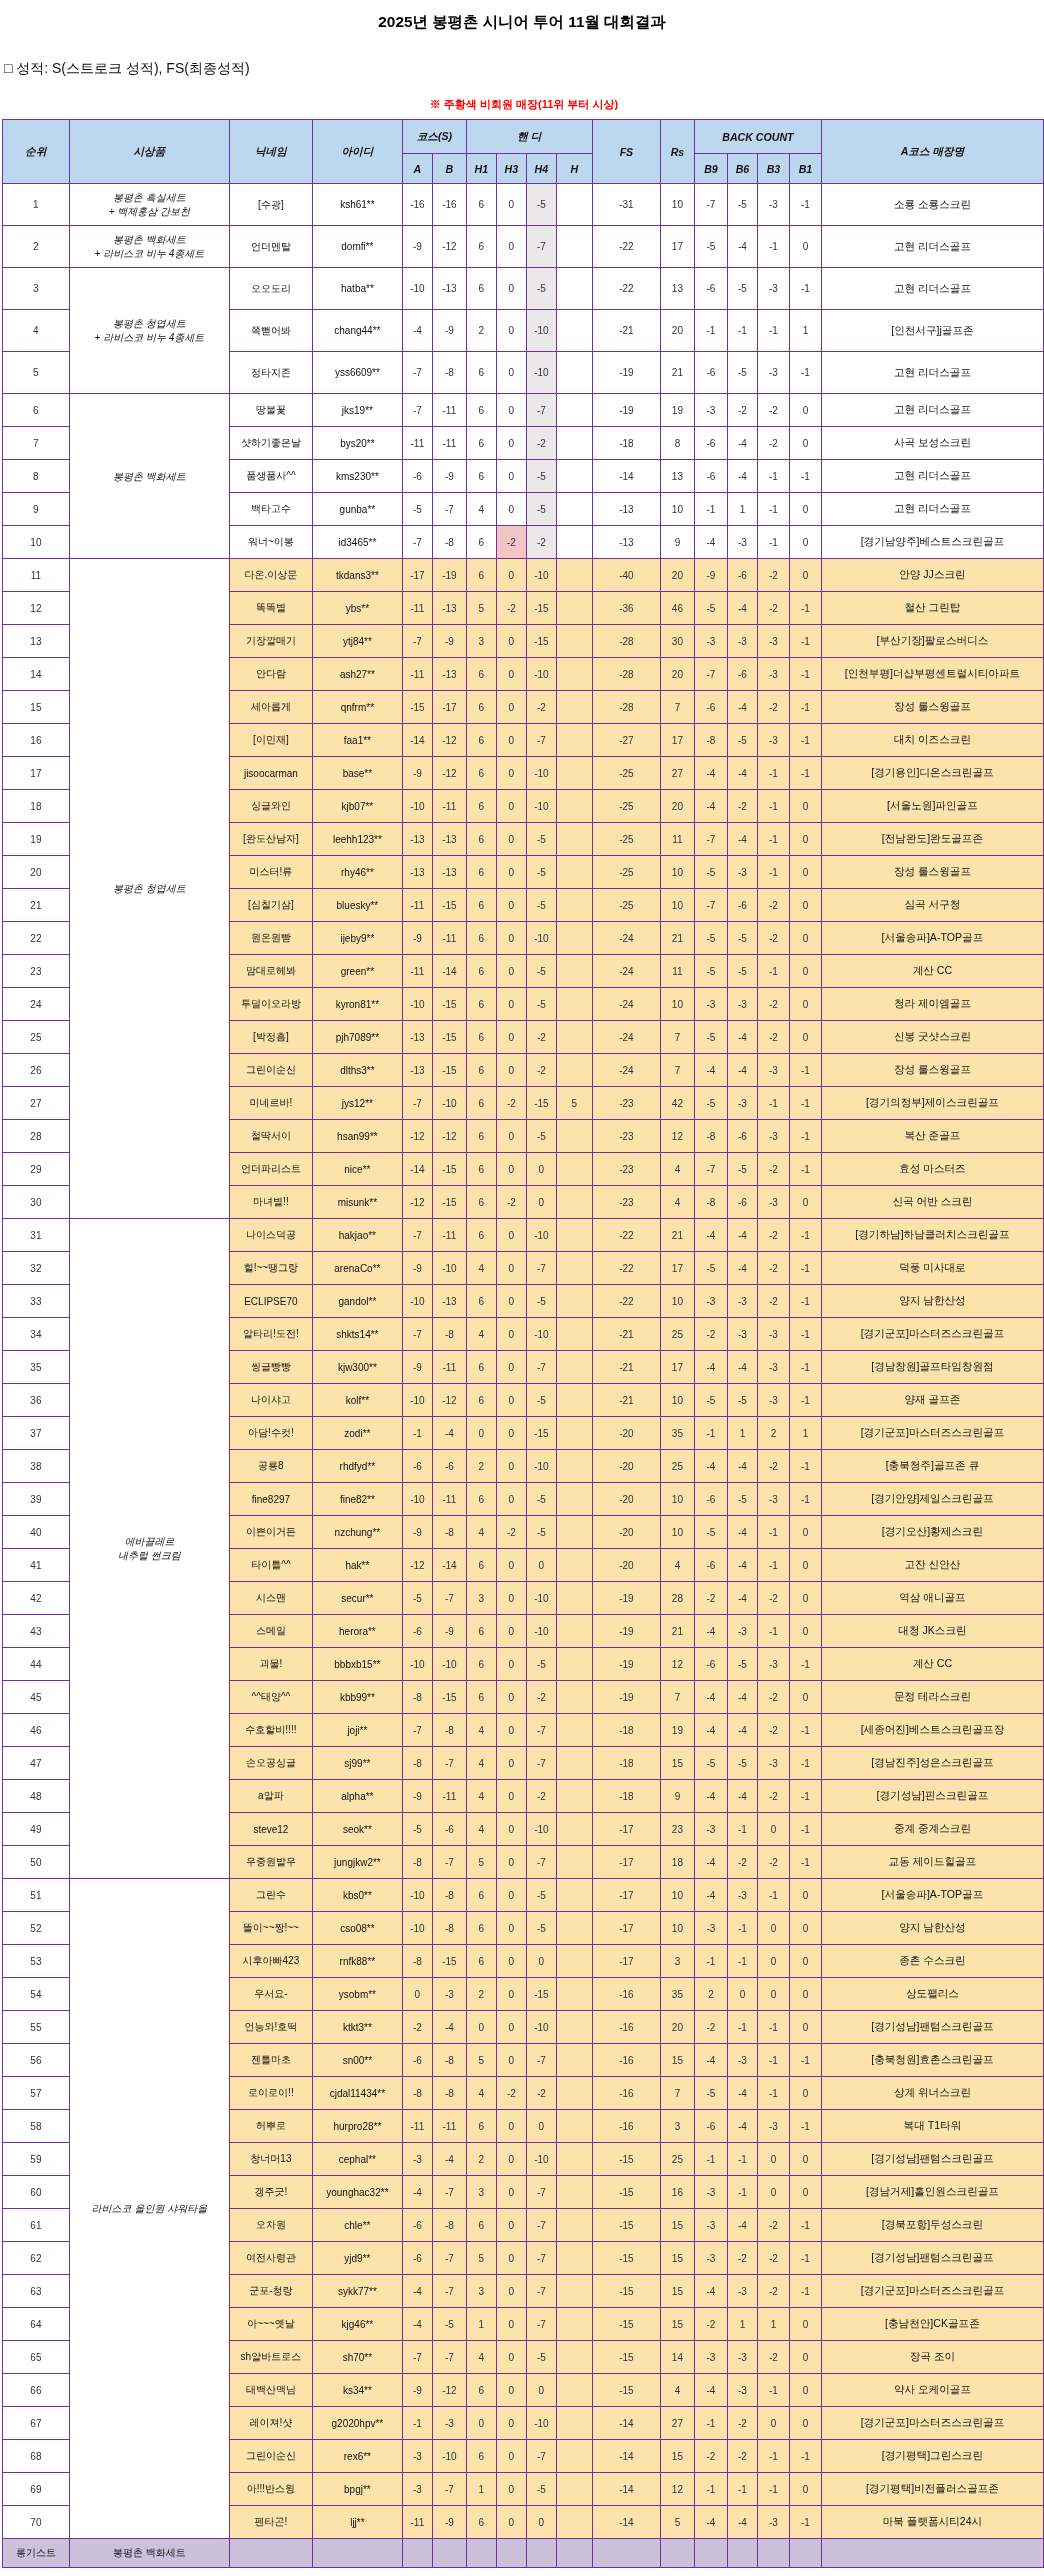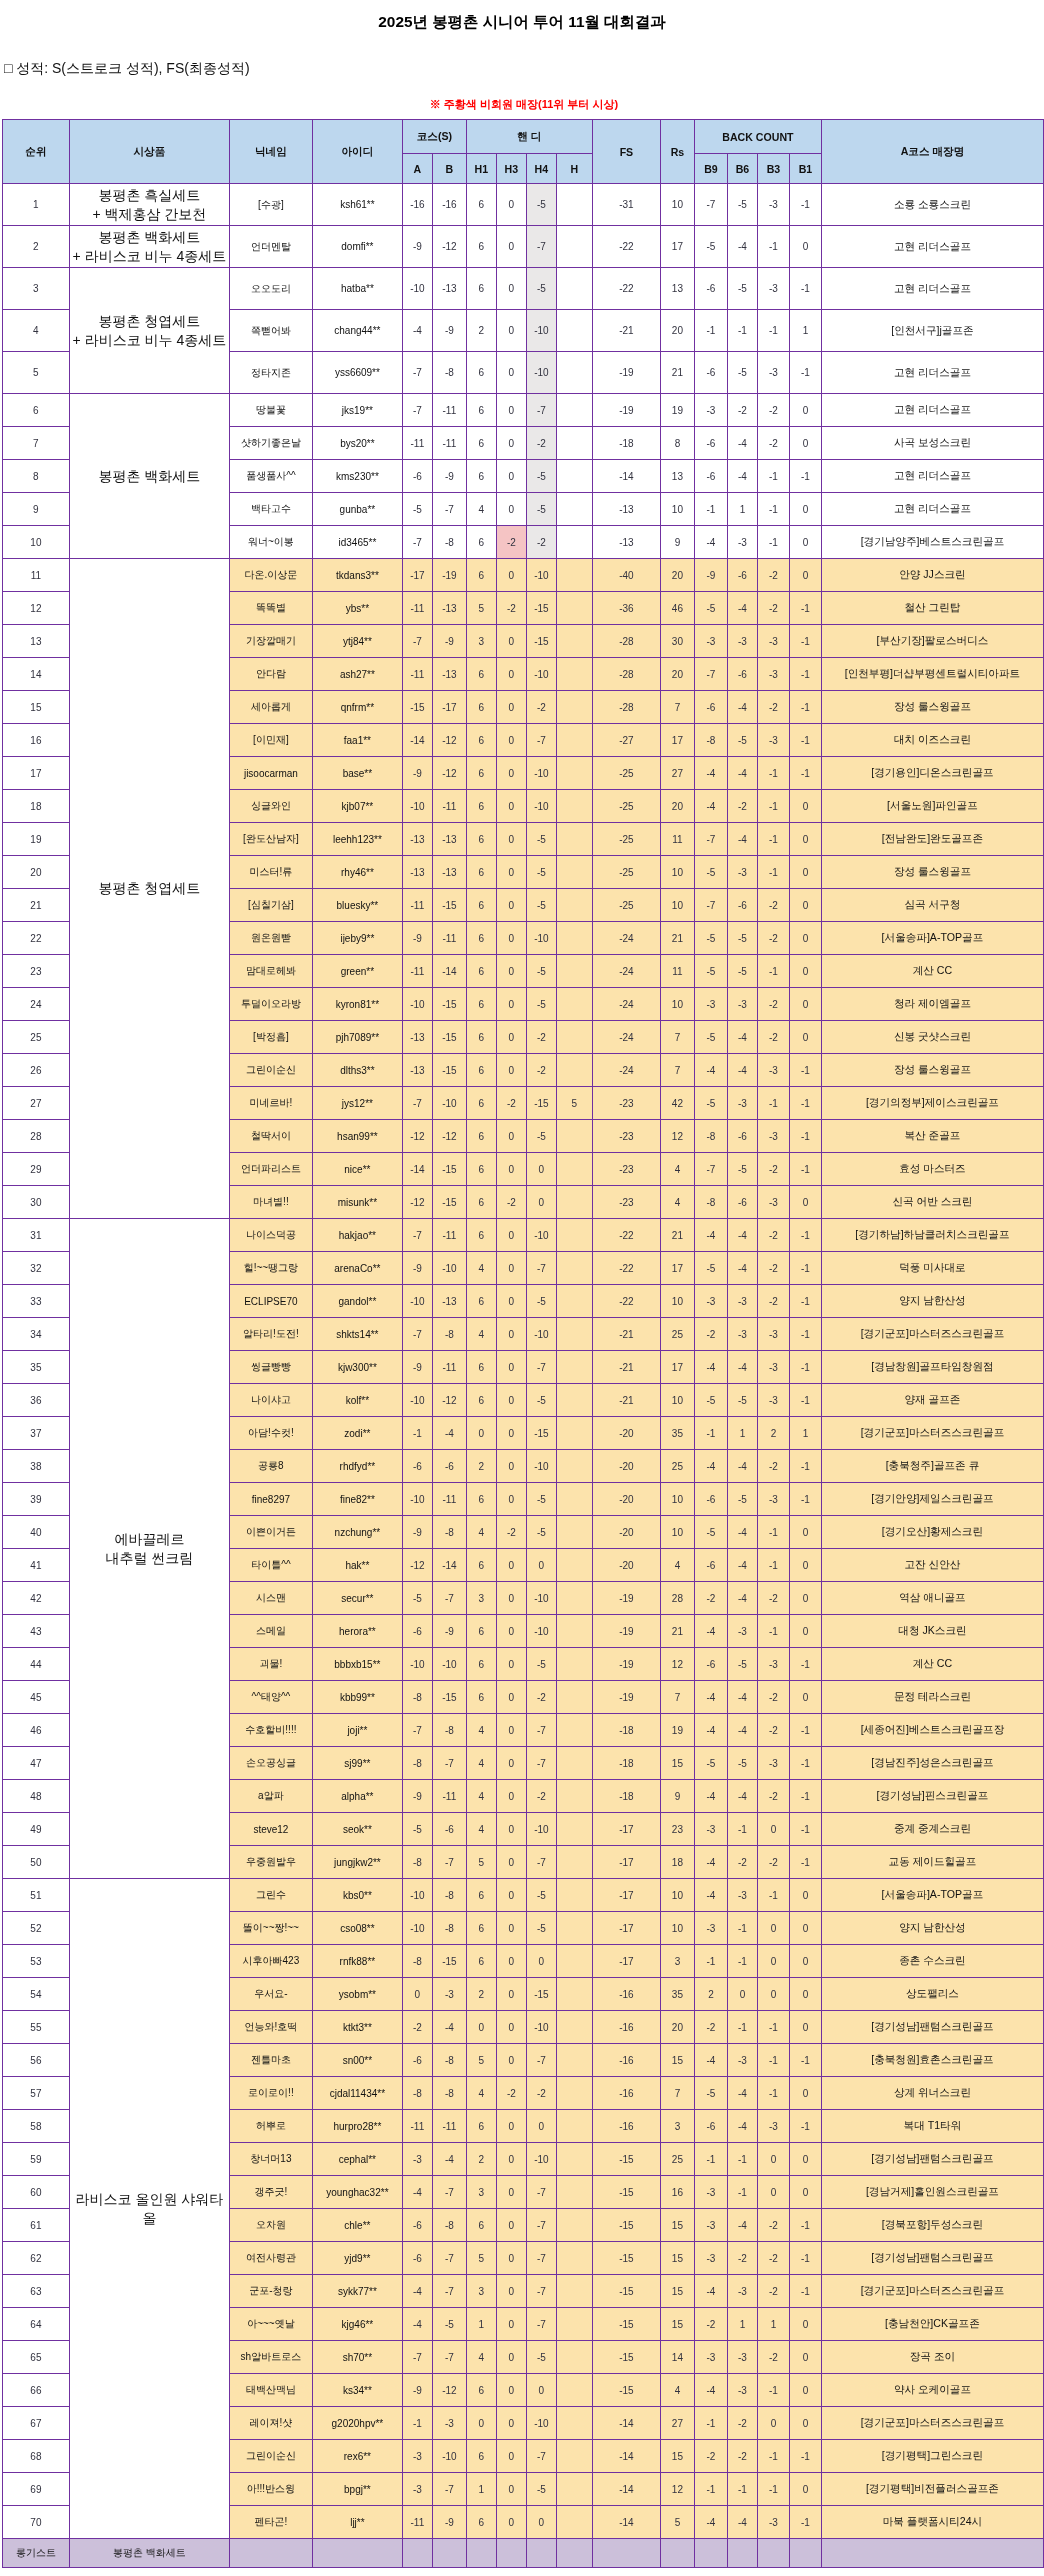--- a/index.html
+++ b/index.html
@@ -2,29 +2,29 @@
 <html><head>
 <meta charset="utf-8">
 <style>
   html,body{margin:0;padding:0;background:#fff;font-family:"Liberation Sans",sans-serif;}
   .page{width:1044px;}
   .title{padding-top:11.6px;text-align:center;font-size:15.4px;font-weight:bold;color:#000;}
   .notes{margin:25px 0 0 3.9px;font-size:14px;color:#111;line-height:1.55;}
   .warning{margin:17.4px 0 7.7px 3.9px;font-size:11px;font-weight:bold;color:#FF0000;text-align:center;}
   table{border-collapse:collapse;table-layout:fixed;width:1039px;margin-left:1.9px;border:1.9px solid #7030A0;}
   th,td{border:1px solid #7030A0;text-align:center;vertical-align:middle;padding:0 1px;overflow:hidden;}
-  thead th{background:#BDD7EE;font-size:10.6px;font-weight:bold;color:#111;}
+  thead th{background:#BDD7EE;font-size:10.6px;font-weight:bold;color:#111;font-style:italic;}
   thead tr:first-child th{height:33px;}
   thead tr:last-child th{height:29px;}
   thead{border-bottom:1.9px solid #7030A0;}
   tbody td{height:32px;font-size:10px;color:#111;background:#fff;}
   tbody tr.r-tall td{height:41px;}
   td.num{color:#32323F;}
   td.txt{color:#111;}
-  td.prize{white-space:pre-line;line-height:1.35;font-size:14px;}
+  td.prize{white-space:pre-line;line-height:1.35;font-size:10px;font-style:italic;}
   td.store{font-size:10.6px;}
   td.h4col{background:#EAE8E8;}
   td.nm{background:#FCE3AC;}
   td.nm.h4col{background:#FCE3AC;}
   td.h3hl{background:#F5C4C4;}
   tfoot{border-top:1.9px solid #7030A0;}
   tfoot td{height:28px;font-size:10px;color:#111;background:#CCC0DA;}
 </style>
 </head>
 <body>

